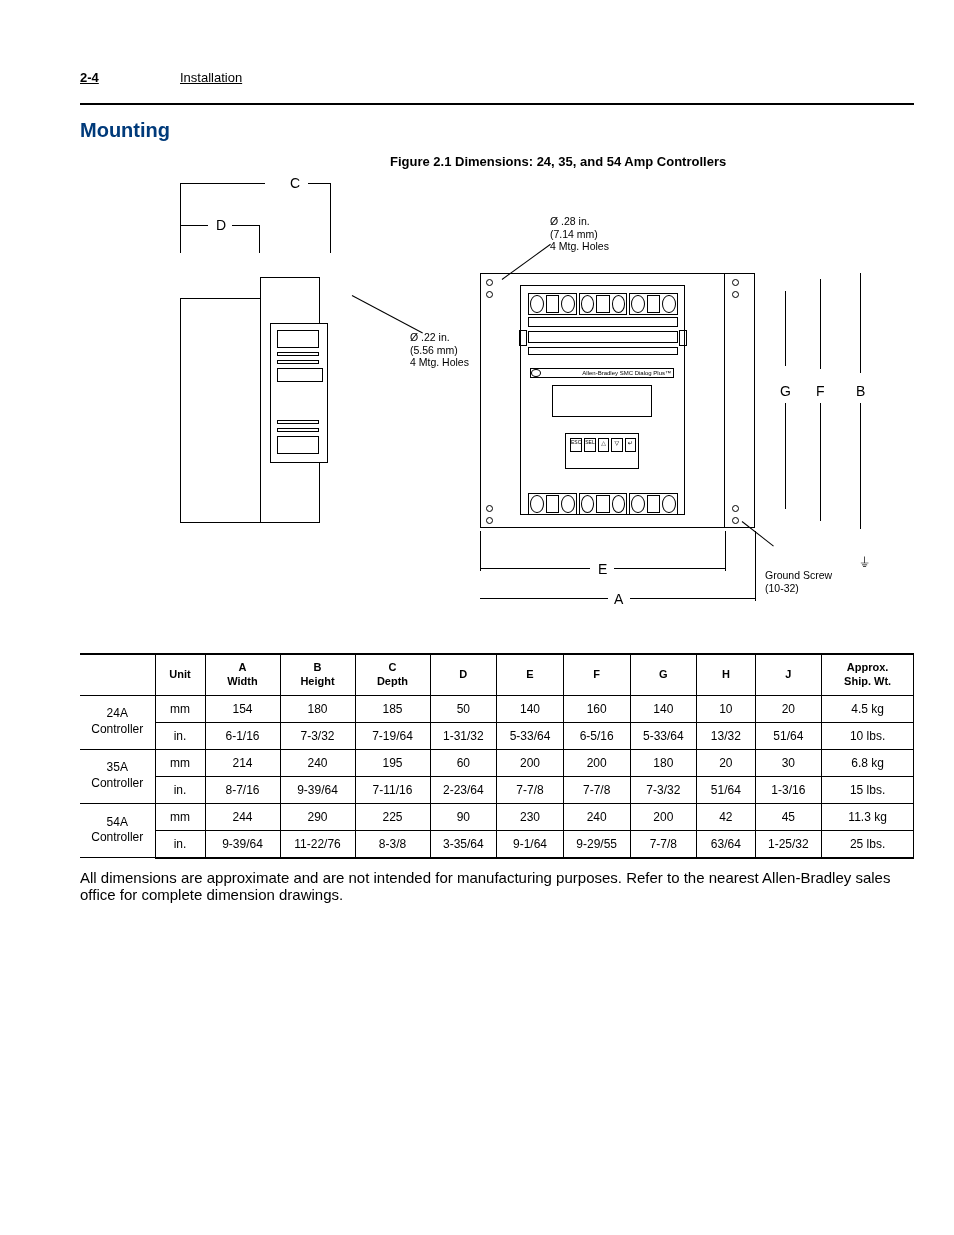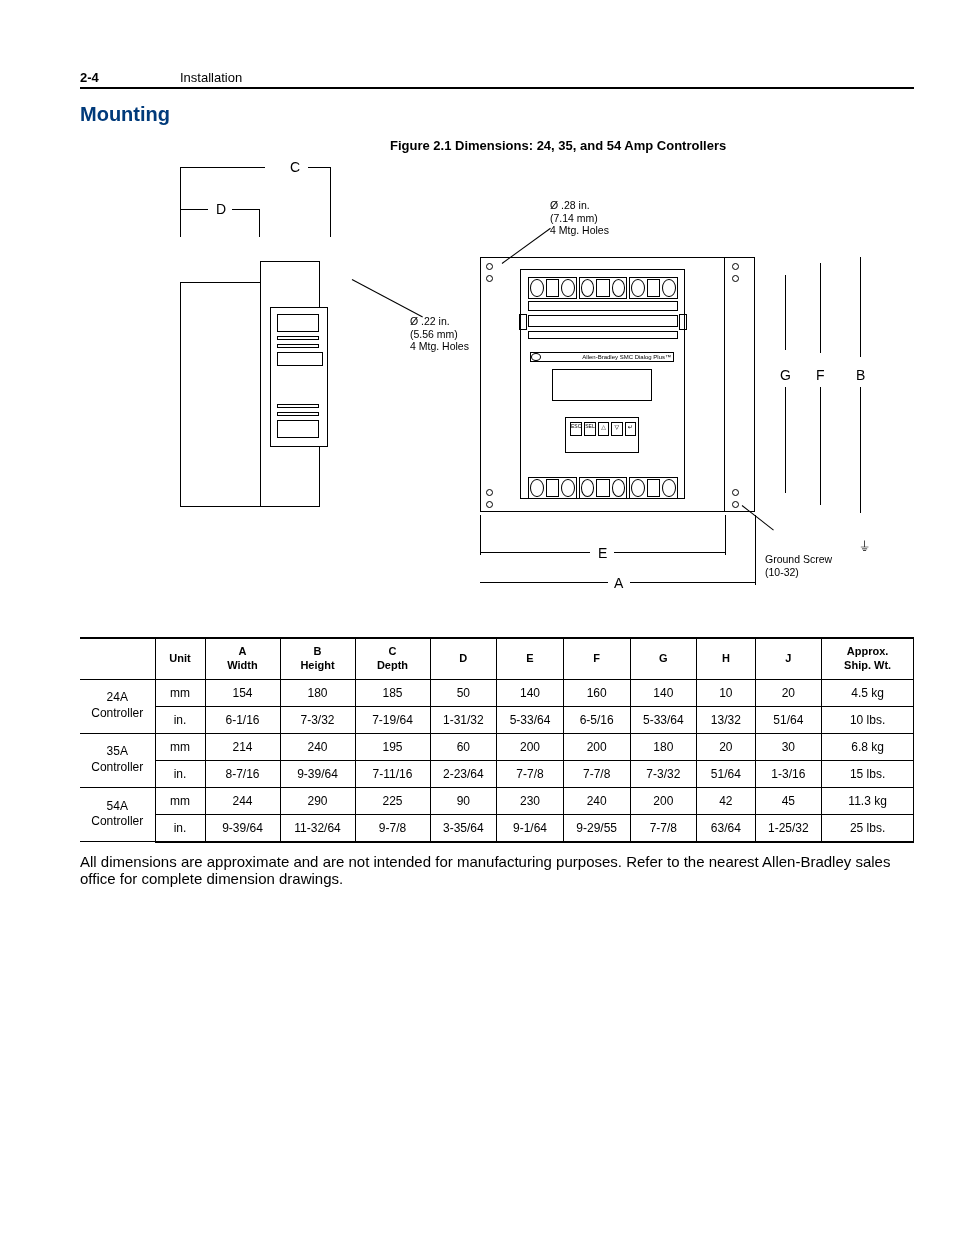--- a/index.html
+++ b/index.html
@@ -11,21 +11,22 @@
     color: #000;
     width: 954px;
   }
   .page {
     padding: 70px 40px 40px 80px;
   }
   .header-line {
     border-bottom: 2px solid #000;
     display: flex;
     align-items: baseline;
-    padding-bottom: 2px;
+    padding-bottom: 18px;
+    text-decoration: underline;
   }
   .page-num {
     font-weight: bold;
     font-size: 13px;
     width: 100px;
   }
   .chapter {
     font-size: 13px;
   }
   .h1 {
@@ -409,22 +410,22 @@
             <td>230</td>
             <td>240</td>
             <td>200</td>
             <td>42</td>
             <td>45</td>
             <td>11.3 kg</td>
           </tr>
           <tr class="group-end last">
             <td>in.</td>
             <td>9-39/64</td>
-            <td>11-32/64</td>
-            <td>9-7/8</td>
+            <td>11-22/76</td>
+            <td>8-3/8</td>
             <td>3-35/64</td>
             <td>9-1/64</td>
             <td>9-29/55</td>
             <td>7-7/8</td>
             <td>63/64</td>
             <td>1-25/32</td>
             <td>25 lbs.</td>
           </tr>
         </tbody>
     </table>

